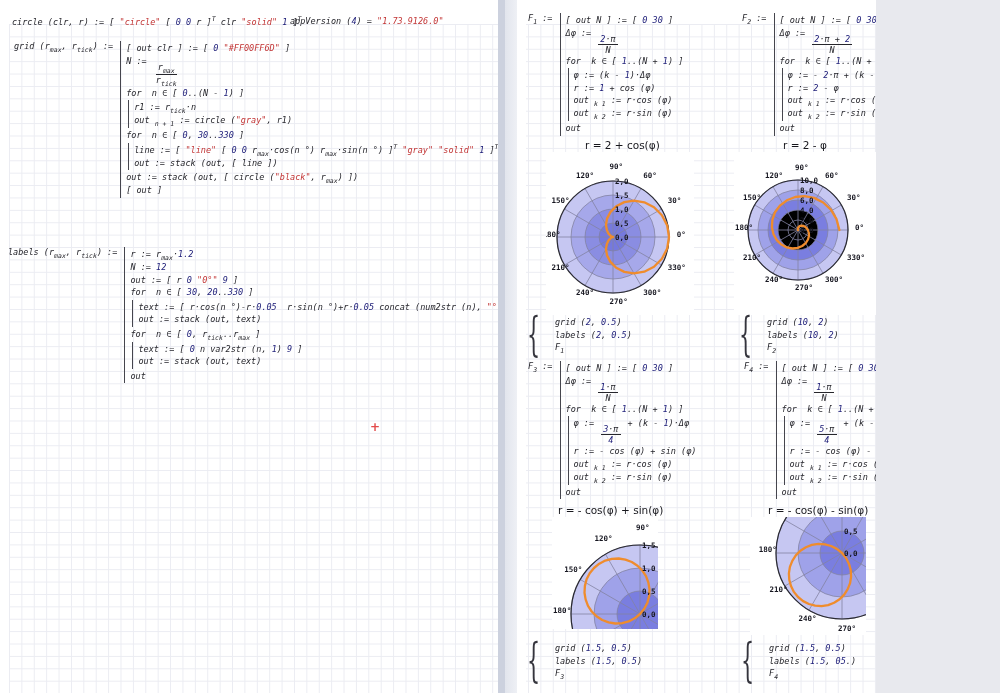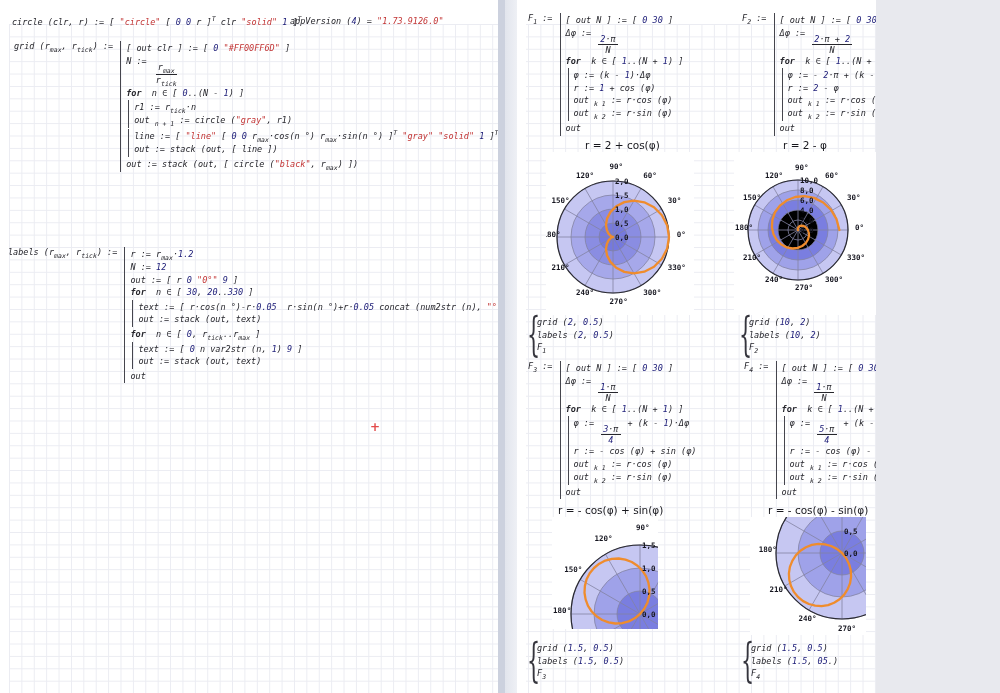--- a/index.html
+++ b/index.html
@@ -12,31 +12,31 @@
   #pageR{left:517px;width:483px;background-position:11px 24px}
   #sep{position:absolute;left:498px;top:0;width:19px;height:693px;
     background:linear-gradient(to right,#ccd1de 0,#ccd1de 38%,#e2e5ed 38%,#eef0f5 100%)}
   .mtop{position:absolute;left:0;top:0;right:0;height:24px;background:#fff}
   .mleft{position:absolute;left:0;top:0;bottom:0;width:9px;background:#fff}
 
   .codef{font:italic 8.5px "DejaVu Sans Mono",monospace;color:#26262c}
   .cl{white-space:pre;line-height:12.5px;min-height:12.5px}
   .str{color:#c23535}
   .num{color:#20207a}
-  .kw{font-weight:bold}
+  .kw{font-weight:normal}
   sub{font-size:6.5px;vertical-align:-2.5px;line-height:1;font-style:italic}
   sup{font-size:6.5px;vertical-align:4px;line-height:1;font-style:italic}
   .fr{display:inline-flex;flex-direction:column;align-items:center;vertical-align:-6px;margin:0 2px;line-height:10px;text-align:left}
   .fn{border-bottom:1px solid #26262c;padding:0 2px}
   .fd{padding:0 2px}
   .blk{border-left:1px solid #45454d;margin:1px 0 1px 2px;padding:1px 0 1px 5px}
   .def{position:absolute;display:flex;align-items:flex-start}
   .head{white-space:pre;padding-top:1px}
   .codeline{position:absolute;white-space:pre}
-  .sys{position:absolute;padding-left:7px}
+  .sys{position:absolute;padding-left:25px}
   .sys::before{content:"{";position:absolute;left:-3px;top:-5px;font:200 46px/46px "DejaVu Serif",serif;
     color:#35353d;transform:scaleX(.45);transform-origin:left center}
   .ptitle{position:absolute;font:10.5px "DejaVu Sans",sans-serif;color:#17171d;white-space:pre}
   .plotbox{position:absolute}
   .cursor{position:absolute;color:#e34a4a;font:bold 12px "DejaVu Sans",sans-serif}
 </style>
 </head>
 <body>
 
 <div id="screen">
@@ -52,25 +52,27 @@
     <div class="def" style="left:14px;top:40px">
         <span class="head"><span>grid</span><span> (</span><span>r</span><sub>max</sub><span>, </span><span>r</span><sub>tick</sub><span>) := </span></span>
         <div class="blk">
           <div class="cl"><span>[ </span><span>out</span><span> </span><span>clr</span><span> ] := [ </span><span class="num">0</span><span> </span><span class="str">"#FF00FF6D"</span><span> ]</span></div>
           <div class="cl"><span>N</span><span> := </span><span class="fr"><span class="fn"><span>r</span><sub>max</sub></span><span class="fd"><span>r</span><sub>tick</sub></span></span></div>
           <div class="cl"><span class="kw">for</span><span>  </span><span>n</span><span> ∈ [ </span><span class="num">0</span><span>..(</span><span>N</span><span> - </span><span class="num">1</span><span>) ]</span></div>
           <div class="blk">
             <div class="cl"><span>r1</span><span> := </span><span>r</span><sub>tick</sub><span>·</span><span>n</span></div>
             <div class="cl"><span>out</span><span> </span><sub>n + 1</sub><span> := </span><span>circle</span><span> (</span><span class="str">"gray"</span><span>, </span><span>r1</span><span>)</span></div>
           </div>
+          <div class="cl"><span class="kw">for</span><span>  </span><span>n</span><span> ∈ [ </span><span class="num">0</span><span>, </span><span class="num">30</span><span>..</span><span class="num">330</span><span> ]</span></div>
           <div class="blk">
             <div class="cl"><span>line</span><span> := [ </span><span class="str">"line"</span><span> [ </span><span class="num">0</span><span> </span><span class="num">0</span><span> </span><span>r</span><sub>max</sub><span>·</span><span>cos</span><span>(</span><span>n</span><span> °) </span><span>r</span><sub>max</sub><span>·</span><span>sin</span><span>(</span><span>n</span><span> °) ]</span><sup>T</sup><span> </span><span class="str">"gray"</span><span> </span><span class="str">"solid"</span><span> </span><span class="num">1</span><span> ]</span><sup>T</sup></div>
             <div class="cl"><span>out</span><span> := </span><span>stack</span><span> (</span><span>out</span><span>, [ </span><span>line</span><span> ])</span></div>
           </div>
           <div class="cl"><span>out</span><span> := </span><span>stack</span><span> (</span><span>out</span><span>, [ </span><span>circle</span><span> (</span><span class="str">"black"</span><span>, </span><span>r</span><sub>max</sub><span>) ])</span></div>
+          <div class="cl"><span>[ </span><span>out</span><span> ]</span></div>
         </div>
       </div>
 
     <div class="def" style="left:8px;top:246px">
         <span class="head"><span>labels</span><span> (</span><span>r</span><sub>max</sub><span>, </span><span>r</span><sub>tick</sub><span>) := </span></span>
         <div class="blk">
           <div class="cl"><span>r</span><span> := </span><span>r</span><sub>max</sub><span>·</span><span class="num">1.2</span></div>
           <div class="cl"><span>N</span><span> := </span><span class="num">12</span></div>
           <div class="cl"><span>out</span><span> := [ </span><span>r</span><span> </span><span class="num">0</span><span> </span><span class="str">"0°"</span><span> </span><span class="num">9</span><span> ]</span></div>
           <div class="cl"><span class="kw">for</span><span>  </span><span>n</span><span> ∈ [ </span><span class="num">30</span><span>, </span><span class="num">20</span><span>..</span><span class="num">330</span><span> ]</span></div>

